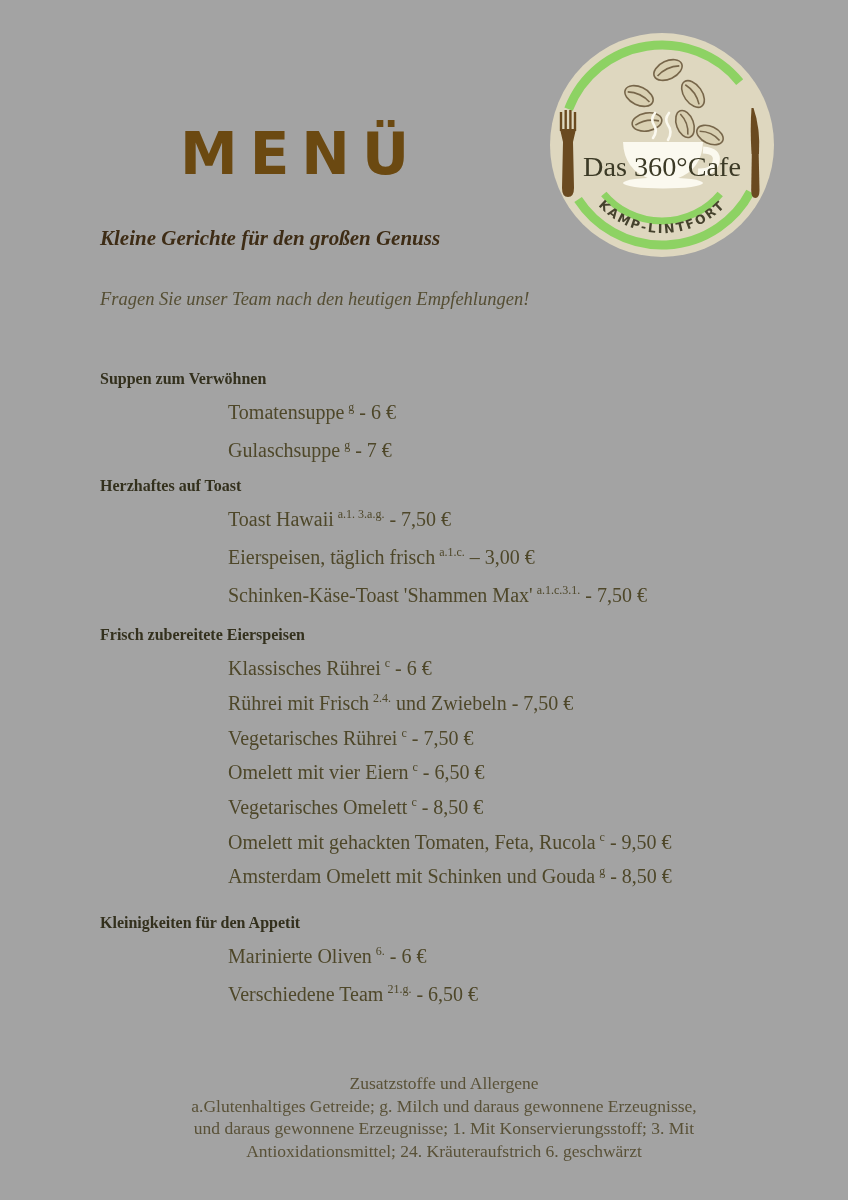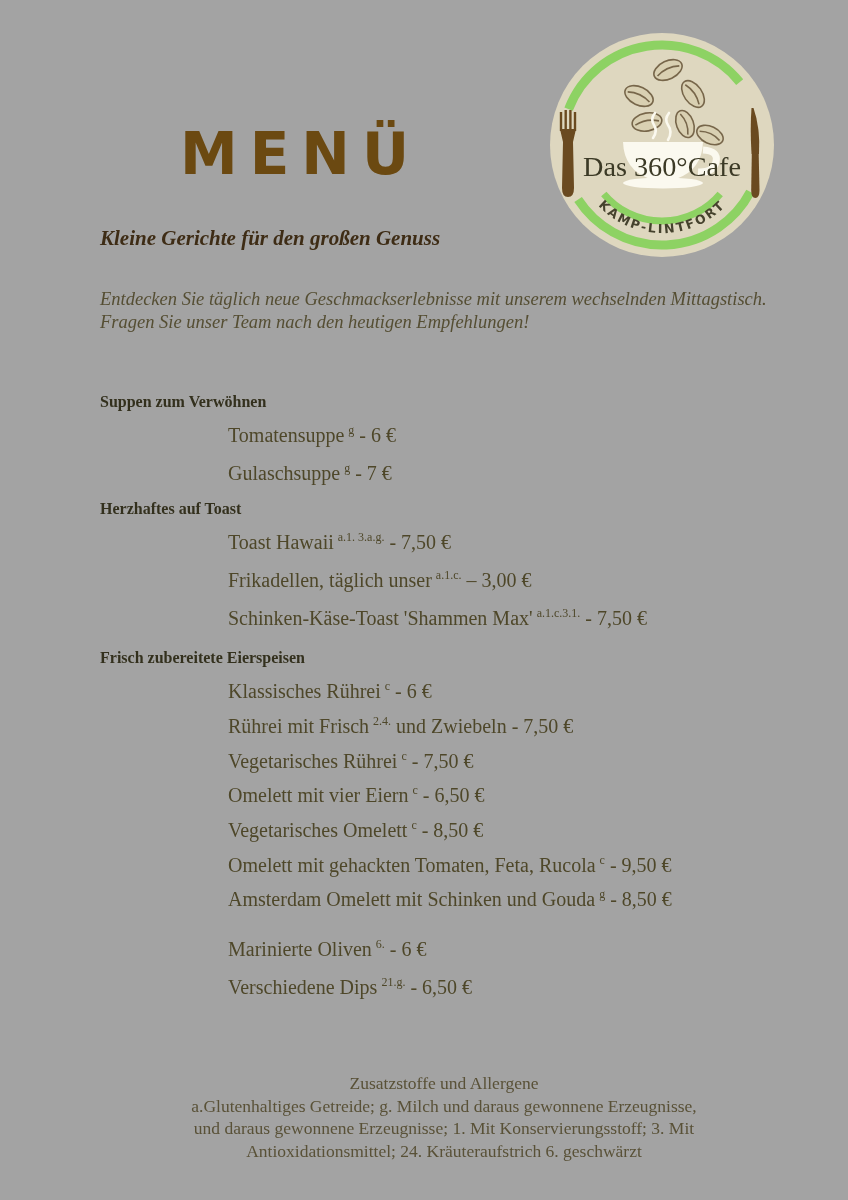--- a/index.html
+++ b/index.html
@@ -112,55 +112,55 @@
     <text x="115" y="146" text-anchor="middle" font-family="Liberation Serif, serif" font-size="28" fill="#3c3a26" textLength="158" lengthAdjust="spacingAndGlyphs">Das 360°Cafe</text>
     <path id="kampPath" d="M 42.9 165.5 A 88 88 0 0 0 187.1 165.5" fill="none"></path>
     <text font-family="DejaVu Sans, sans-serif" font-size="12.5" font-weight="600" letter-spacing="2.2" fill="#45422d">
       <textPath href="#kampPath" startOffset="50%" text-anchor="middle">KAMP-LINTFORT</textPath>
     </text>
   </svg>
 
   <div class="content">
     <div class="subtitle">Kleine Gerichte für den großen Genuss</div>
     <div class="intro">
-      <div>Entdecken Sie täglich neue Geschmackserlebnisse mit unserem wechselnden Mittagstisch.</div>
       <div>Fragen Sie unser Team nach den heutigen Empfehlungen!</div>
     </div>
     <main>
         <section class="section">
           <h3 class="section-title">Suppen zum Verwöhnen</h3>
           <ul class="items">
             <li class="item"><span class="mi-name">Tomatensuppe</span><sup class="mi-sup">g</sup><span class="mi-price">- 6 €</span></li>
             <li class="item"><span class="mi-name">Gulaschsuppe</span><sup class="mi-sup">g</sup><span class="mi-price">- 7 €</span></li>
           </ul>
         </section>
         <section class="section">
           <h3 class="section-title">Herzhaftes auf Toast</h3>
           <ul class="items">
             <li class="item"><span class="mi-name">Toast Hawaii</span><sup class="mi-sup">a.1. 3.a.g.</sup><span class="mi-price">- 7,50 €</span></li>
-            <li class="item"><span class="mi-name">Frikadellen, täglich unser</span><sup class="mi-sup">a.1.c.</sup><span class="mi-price">– 3,00 €</span></li>
+            <li class="item"><span class="mi-name">Eierspeisen, täglich frisch</span><sup class="mi-sup">a.1.c.</sup><span class="mi-price">– 3,00 €</span></li>
             <li class="item"><span class="mi-name">Schinken-Käse-Toast 'Shammen Max'</span><sup class="mi-sup">a.1.c.3.1.</sup><span class="mi-price">- 7,50 €</span></li>
           </ul>
         </section>
         <section class="section">
           <h3 class="section-title">Frisch zubereitete Eierspeisen</h3>
           <ul class="items">
             <li class="item"><span class="mi-name">Klassisches Rührei</span><sup class="mi-sup">c</sup><span class="mi-price">- 6 €</span></li>
             <li class="item"><span class="mi-name">Rührei mit Frisch</span><sup class="mi-sup">2.4.</sup><span class="mi-mid">und Zwiebeln</span><span class="mi-price">- 7,50 €</span></li>
             <li class="item"><span class="mi-name">Vegetarisches Rührei</span><sup class="mi-sup">c</sup><span class="mi-price">- 7,50 €</span></li>
             <li class="item"><span class="mi-name">Omelett mit vier Eiern</span><sup class="mi-sup">c</sup><span class="mi-price">- 6,50 €</span></li>
             <li class="item"><span class="mi-name">Vegetarisches Omelett</span><sup class="mi-sup">c</sup><span class="mi-price">- 8,50 €</span></li>
             <li class="item"><span class="mi-name">Omelett mit gehackten Tomaten, Feta, Rucola</span><sup class="mi-sup">c</sup><span class="mi-price">- 9,50 €</span></li>
             <li class="item"><span class="mi-name">Amsterdam Omelett mit Schinken und Gouda</span><sup class="mi-sup">g</sup><span class="mi-price">- 8,50 €</span></li>
           </ul>
         </section>
         <section class="section">
+          <h3 class="section-title">Kleinigkeiten für den Appetit</h3>
           <ul class="items">
             <li class="item"><span class="mi-name">Marinierte Oliven</span><sup class="mi-sup">6.</sup><span class="mi-price">- 6 €</span></li>
-            <li class="item"><span class="mi-name">Verschiedene Dips</span><sup class="mi-sup">21.g.</sup><span class="mi-price">- 6,50 €</span></li>
+            <li class="item"><span class="mi-name">Verschiedene Team</span><sup class="mi-sup">21.g.</sup><span class="mi-price">- 6,50 €</span></li>
           </ul>
         </section>
       </main>
   </div>
 
   <div class="footer">
     <div>Zusatzstoffe und Allergene</div>
     <div>a.Glutenhaltiges Getreide; g. Milch und daraus gewonnene Erzeugnisse,</div>
     <div>und daraus gewonnene Erzeugnisse; 1. Mit Konservierungsstoff; 3. Mit</div>
     <div>Antioxidationsmittel; 24. Kräuteraufstrich 6. geschwärzt</div>

